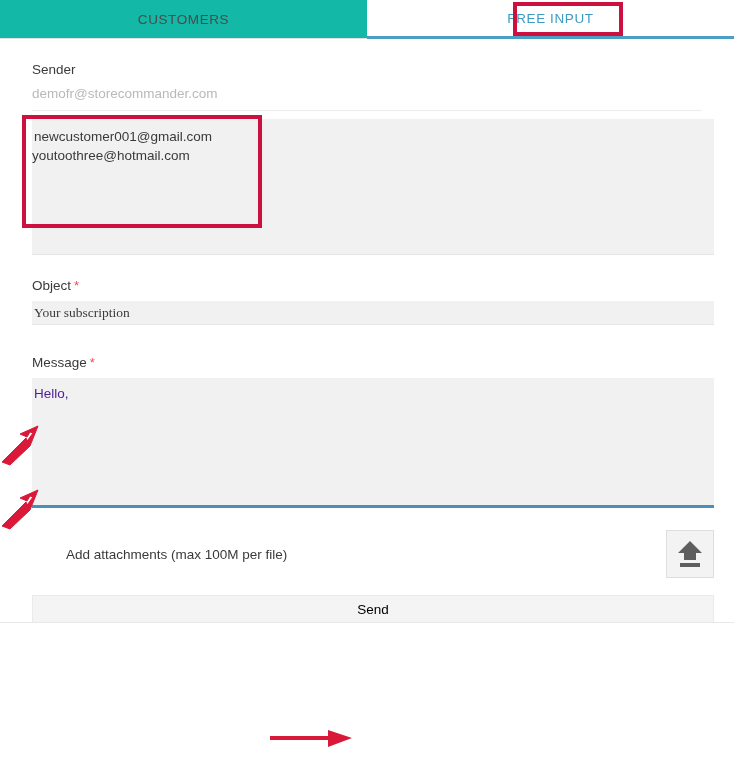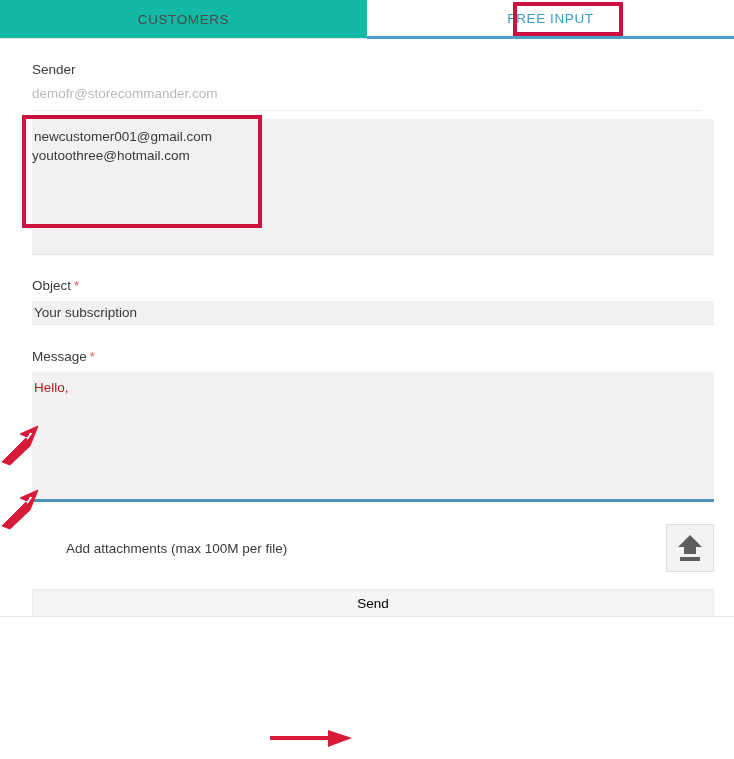--- a/index.html
+++ b/index.html
@@ -156,38 +156,38 @@
     display: block;
     margin: 8px 20px 0 32px;
     width: 682px;
     height: 24px;
     background: #f1f1f1;
     border: none;
     border-bottom: 1px solid #e5e5e5;
     outline: none;
     font-size: 13.5px;
     color: #3a3a3a;
-    font-family: Liberation Sans, sans-serif;
+    font-family: Liberation Serif, serif;
     box-sizing: border-box;
     padding: 0 0 0 2px;
   }
 
   
-  .message-label { margin-top: 24px; }
+  .message-label { margin-top: 30px; }
   .message-box {
     display: block;
     margin: 8px 20px 0 32px;
     width: 682px;
     height: 130px;
     background: #f1f1f1;
     border: none;
     border-bottom: 3px solid #4a90b8;
     outline: none;
     font-size: 13.5px;
-    color: #b91c1c;
+    color: #4c1d95;
     font-family: "Liberation Sans", sans-serif;
     padding: 7px 0 0 2px;
     box-sizing: border-box;
     resize: none;
     line-height: 18px;
   }
 
   
   .attach-row {
     display: flex;

